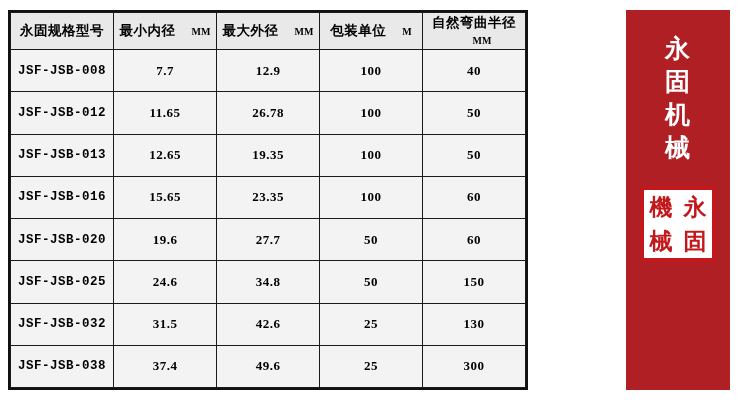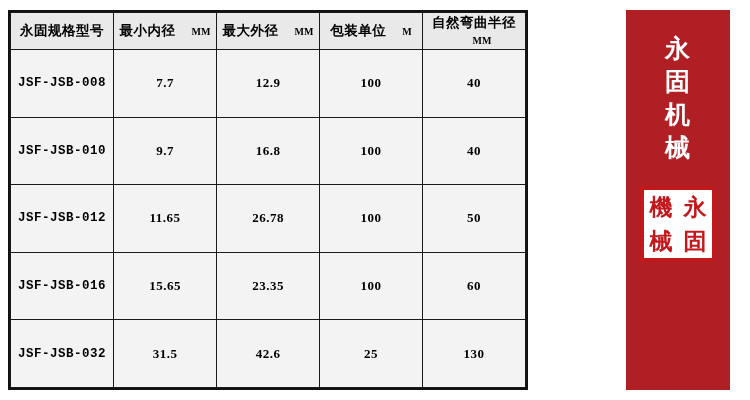--- a/index.html
+++ b/index.html
@@ -142,46 +142,67 @@
       </thead>
       <tbody>
         <tr>
           <td class="model">JSF-JSB-008</td>
           <td>7.7</td>
           <td>12.9</td>
           <td>100</td>
           <td>40</td>
         </tr>
         <tr>
-          <td class="model">JSF-JSB-010</td>
-          <td>9.7</td>
-          <td>16.8</td>
-          <td>100</td>
-          <td>40</td>
-        </tr>
-        <tr>
           <td class="model">JSF-JSB-012</td>
           <td>11.65</td>
           <td>26.78</td>
           <td>100</td>
           <td>50</td>
         </tr>
         <tr>
+          <td class="model">JSF-JSB-013</td>
+          <td>12.65</td>
+          <td>19.35</td>
+          <td>100</td>
+          <td>50</td>
+        </tr>
+        <tr>
           <td class="model">JSF-JSB-016</td>
           <td>15.65</td>
           <td>23.35</td>
           <td>100</td>
           <td>60</td>
+        </tr>
+        <tr>
+          <td class="model">JSF-JSB-020</td>
+          <td>19.6</td>
+          <td>27.7</td>
+          <td>50</td>
+          <td>60</td>
+        </tr>
+        <tr>
+          <td class="model">JSF-JSB-025</td>
+          <td>24.6</td>
+          <td>34.8</td>
+          <td>50</td>
+          <td>150</td>
         </tr>
         <tr>
           <td class="model">JSF-JSB-032</td>
           <td>31.5</td>
           <td>42.6</td>
           <td>25</td>
           <td>130</td>
+        </tr>
+        <tr>
+          <td class="model">JSF-JSB-038</td>
+          <td>37.4</td>
+          <td>49.6</td>
+          <td>25</td>
+          <td>300</td>
         </tr>
       </tbody>
     </table>
   </div>
 
   <div id="banner">
     <div id="brand-vertical">
       <span>永</span>
       <span>固</span>
       <span>机</span>

